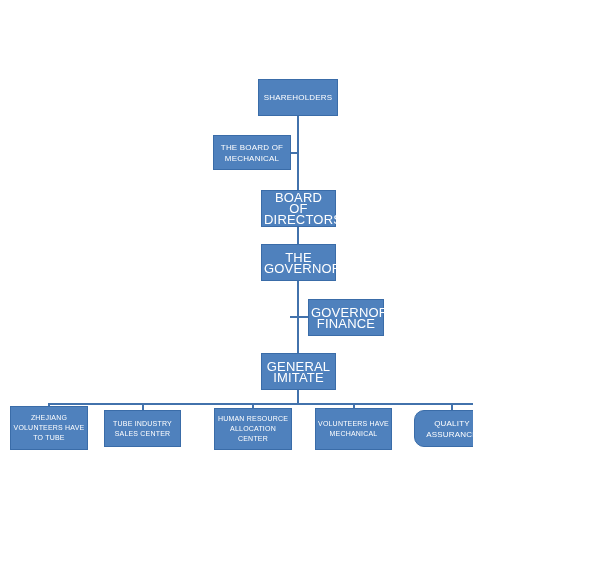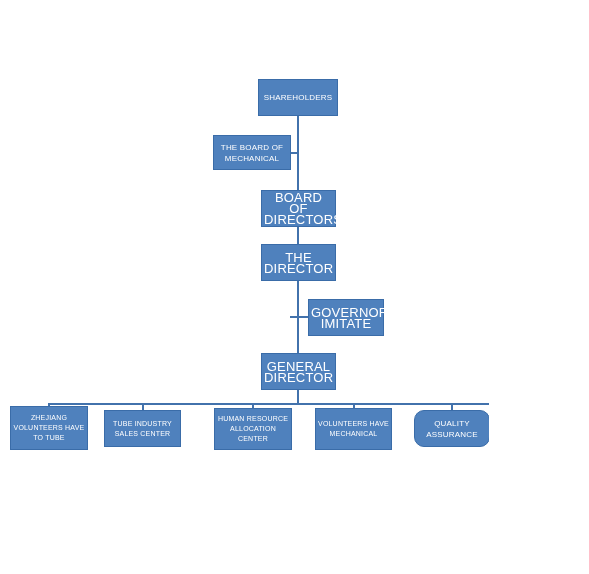--- a/index.html
+++ b/index.html
@@ -7,21 +7,20 @@
     padding: 0;
     background: #ffffff;
   }
   #chart-root {
     position: relative;
     width: 473px;
     height: 574px;
     background: #ffffff;
     font-family: "Liberation Sans", sans-serif;
     overflow: hidden;
-    padding-left: 16px;
   }
   .node {
     position: absolute;
     box-sizing: border-box;
     background: #4f81bd;
     border: 1px solid #3a6ca8;
     color: #ffffff;
     display: flex;
     align-items: center;
     justify-content: center;
@@ -80,30 +79,30 @@
 
   <div class="node t8" style="left:213px; top:135px; width:78px; height:35px;">
     <span class="label">THE BOARD OF MECHANICAL</span>
   </div>
 
   <div class="node t9" style="left:261px; top:190px; width:75px; height:37px;">
     <span class="label">BOARD OF DIRECTORS</span>
   </div>
 
   <div class="node t9" style="left:261px; top:244px; width:75px; height:37px;">
-    <span class="label">THE DIRECTOR</span>
+    <span class="label">THE GOVERNOR</span>
   </div>
 
 
   <div class="node t9" style="left:308px; top:299px; width:76px; height:37px;">
-    <span class="label">GOVERNOR IMITATE</span>
+    <span class="label">GOVERNOR FINANCE</span>
   </div>
 
   <div class="node t9" style="left:261px; top:353px; width:75px; height:37px;">
-    <span class="label">GENERAL DIRECTOR</span>
+    <span class="label">GENERAL IMITATE</span>
   </div>
 
   <div class="node t7" style="left:10px; top:406px; width:78px; height:44px;">
     <span class="label">ZHEJIANG VOLUNTEERS HAVE TO TUBE</span>
   </div>
 
   <div class="node t7" style="left:104px; top:410px; width:77px; height:37px;">
     <span class="label">TUBE INDUSTRY SALES CENTER</span>
   </div>
 

